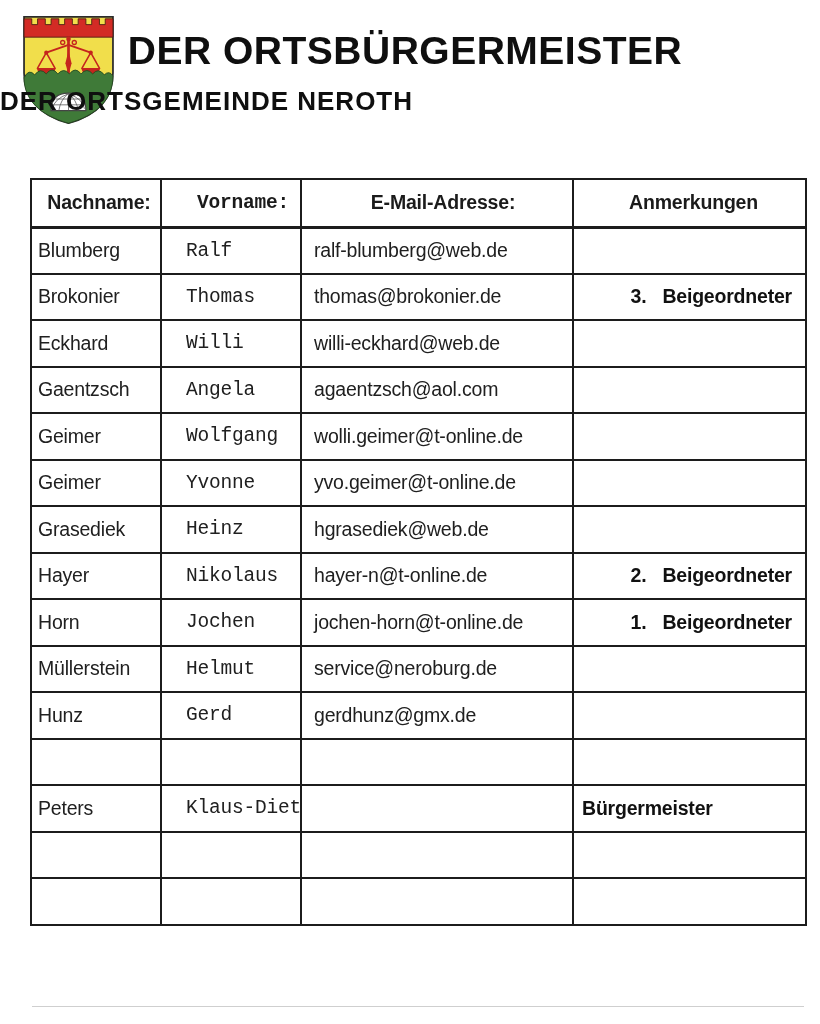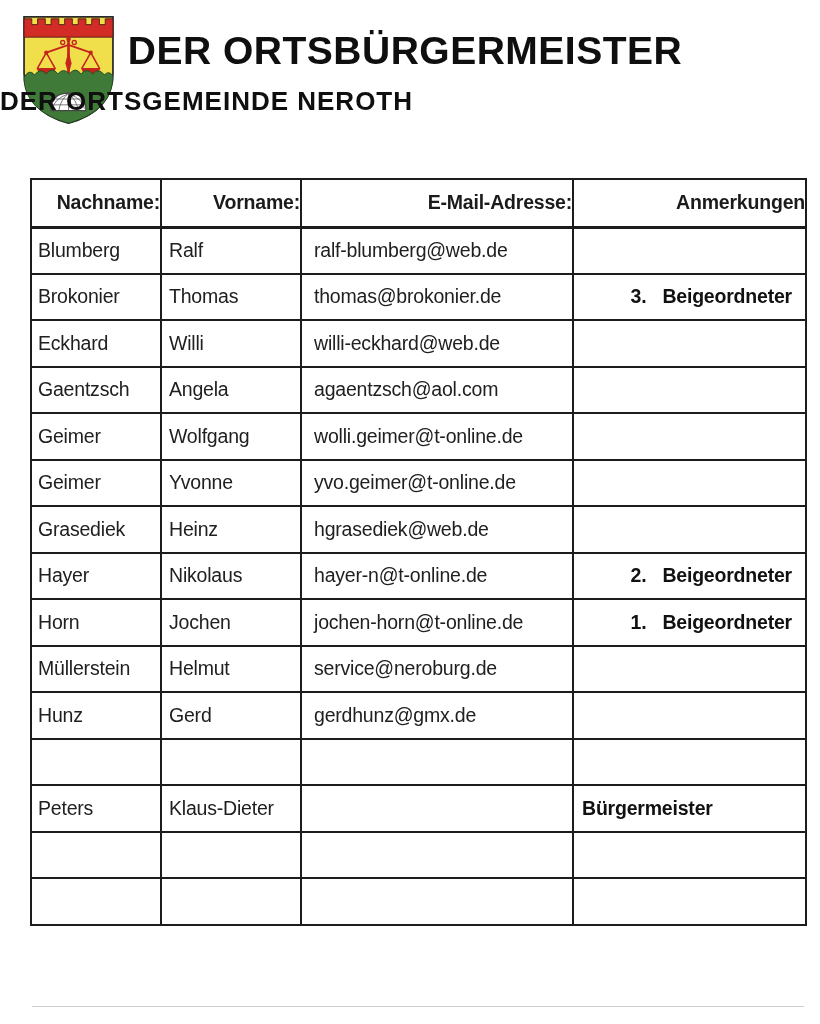--- a/index.html
+++ b/index.html
@@ -31,24 +31,24 @@
   col.c3 { width: 272px; }
   col.c4 { width: 233px; }
   th, td {
     border: 2px solid #1c1c1c;
     vertical-align: middle;
     font-size: 19.5px;
     letter-spacing: -0.2px;
     overflow: hidden;
     white-space: nowrap;
   }
-  thead th { height: 48px; font-weight: bold; text-align: right; border-bottom-width: 3px; margin-left: 12px; }
+  thead th { height: 48px; font-weight: bold; text-align: center; border-bottom-width: 3px; margin-left: 12px; }
   tbody td { height: 46.5px; font-weight: normal; color: #202020; }
   .pad1 { padding-left: 6px; }
-  .pad2 { padding-left: 7px; }
+  .pad2 { padding-left: 24px; font-family: Liberation Mono, monospace; }
   .pad3 { padding-left: 12px; }
   .pad4 { padding-left: 8px; }
   .anm { display: flex; width: 100%; align-items: center; font-weight: bold; color: #111; }
   .anm.right { justify-content: flex-end; padding-right: 13px; }
   .anm.left  { justify-content: flex-start; padding-left: 8px; }
   .anm-num { margin-right: 16px; }
 
   
   .page-break-line { position: absolute; left: 32px; top: 1006px; width: 772px; height: 1px; background: #cfcfcf; }
 </style>

